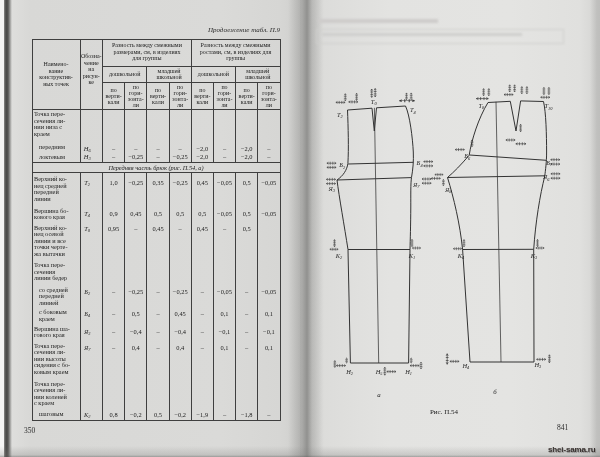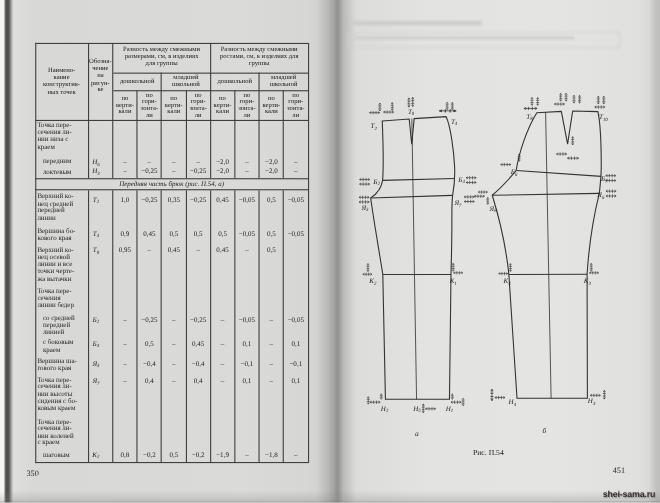--- a/index.html
+++ b/index.html
@@ -23,20 +23,21 @@
 <div style="position:absolute;left:4px;top:0;width:8px;height:457px;background:linear-gradient(90deg,#8a8a88 0,#4a4a48 2px,#555553 4px,#9a9a98 6px,rgba(150,150,148,0) 8px);"></div>
 
 <div style="position:absolute;left:590px;top:0;width:10px;height:457px;background:linear-gradient(90deg,rgba(140,140,138,0) 0,rgba(140,140,138,0.28) 7px,rgba(130,130,128,0.25) 10px);"></div>
 
 <div style="position:absolute;left:0;top:446px;width:600px;height:11px;background:linear-gradient(180deg,rgba(120,120,118,0) 0,rgba(120,120,118,0.25) 9px,rgba(90,90,88,0.5) 11px);"></div>
 
 <div style="position:absolute;left:318px;top:19px;width:120px;height:4px;background:#cecccb;filter:blur(1.2px);"></div>
 <div style="position:absolute;left:316px;top:29px;width:246px;height:13px;border:1px solid #d0d0ce;filter:blur(1.3px);"></div>
 <div style="position:absolute;left:322px;top:33px;width:200px;height:3px;background:#cfcfcd;filter:blur(1.2px);"></div>
 
+<div class="t" style="left:112px;top:25.5px;width:168px;text-align:right;font-size:7px;font-style:italic;color:#2a2a2a;">Продолжение табл. П.9</div>
 
 <div class="ln" style="left:32.0px;top:38.5px;width:248.0px;height:0.9px;background:#3f3f3f;"></div>
 <div class="ln" style="left:102.5px;top:65.5px;width:177.5px;height:0.9px;background:#3f3f3f;"></div>
 <div class="ln" style="left:102.5px;top:81.5px;width:177.5px;height:0.9px;background:#3f3f3f;"></div>
 <div class="ln" style="left:32.0px;top:108.5px;width:248.0px;height:0.9px;background:#3f3f3f;"></div>
 <div class="ln" style="left:32.0px;top:161.6px;width:248.0px;height:0.9px;background:#3f3f3f;"></div>
 <div class="ln" style="left:32.0px;top:172.2px;width:248.0px;height:0.9px;background:#3f3f3f;"></div>
 <div class="ln" style="left:32.0px;top:420.1px;width:248.0px;height:0.9px;background:#3f3f3f;"></div>
 <div class="ln" style="left:31.6px;top:39.0px;width:0.9px;height:381.5px;background:#3f3f3f;"></div>
 <div class="ln" style="left:279.6px;top:39.0px;width:0.9px;height:381.5px;background:#3f3f3f;"></div>
@@ -194,21 +195,21 @@
 <div class="t vv" style="left:135.8px;top:414.0px;">−0,2</div>
 <div class="t vv" style="left:158.0px;top:414.0px;">0,5</div>
 <div class="t vv" style="left:180.2px;top:414.0px;">−0,2</div>
 <div class="t vv" style="left:202.3px;top:414.0px;">−1,9</div>
 <div class="t vv" style="left:224.5px;top:414.0px;">–</div>
 <div class="t vv" style="left:246.7px;top:414.0px;">−1,8</div>
 <div class="t vv" style="left:268.9px;top:414.0px;">–</div>
 
 <div class="t" style="left:24px;top:425.5px;font-size:7.5px;color:#2a2a2a;">350</div>
 
-<div class="t" style="left:557px;top:423px;font-size:7.5px;color:#2a2a2a;">451</div>
+<div class="t" style="left:557px;top:423px;font-size:7.5px;color:#2a2a2a;">841</div>
 
 <svg style="position:absolute;left:300px;top:0;" width="300" height="457" viewBox="300 0 300 457">
       <defs>
         <g id="hm" stroke="#383838" stroke-width="0.6" fill="none">
           <path d="M-4.6,0H4.6M-4.6,0l1.6,-1M-4.6,0l1.6,1M4.6,0l-1.6,-1M4.6,0l-1.6,1M-1.3,-1.5V1.5M1.3,-1.5V1.5"></path>
         </g>
         <g id="vm" stroke="#383838" stroke-width="0.6" fill="none">
           <path d="M0,-4.2V4.2M0,-4.2l-1,1.6M0,-4.2l1,1.6M0,4.2l-1,-1.6M0,4.2l1,-1.6M-1.4,-1.2H1.4M-1.4,1.2H1.4"></path>
         </g>
       </defs>

